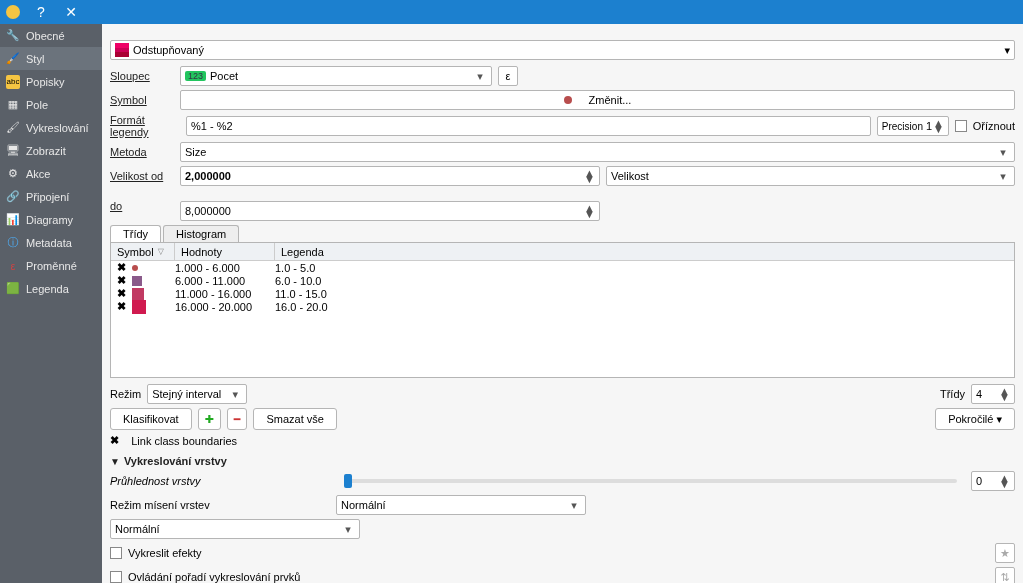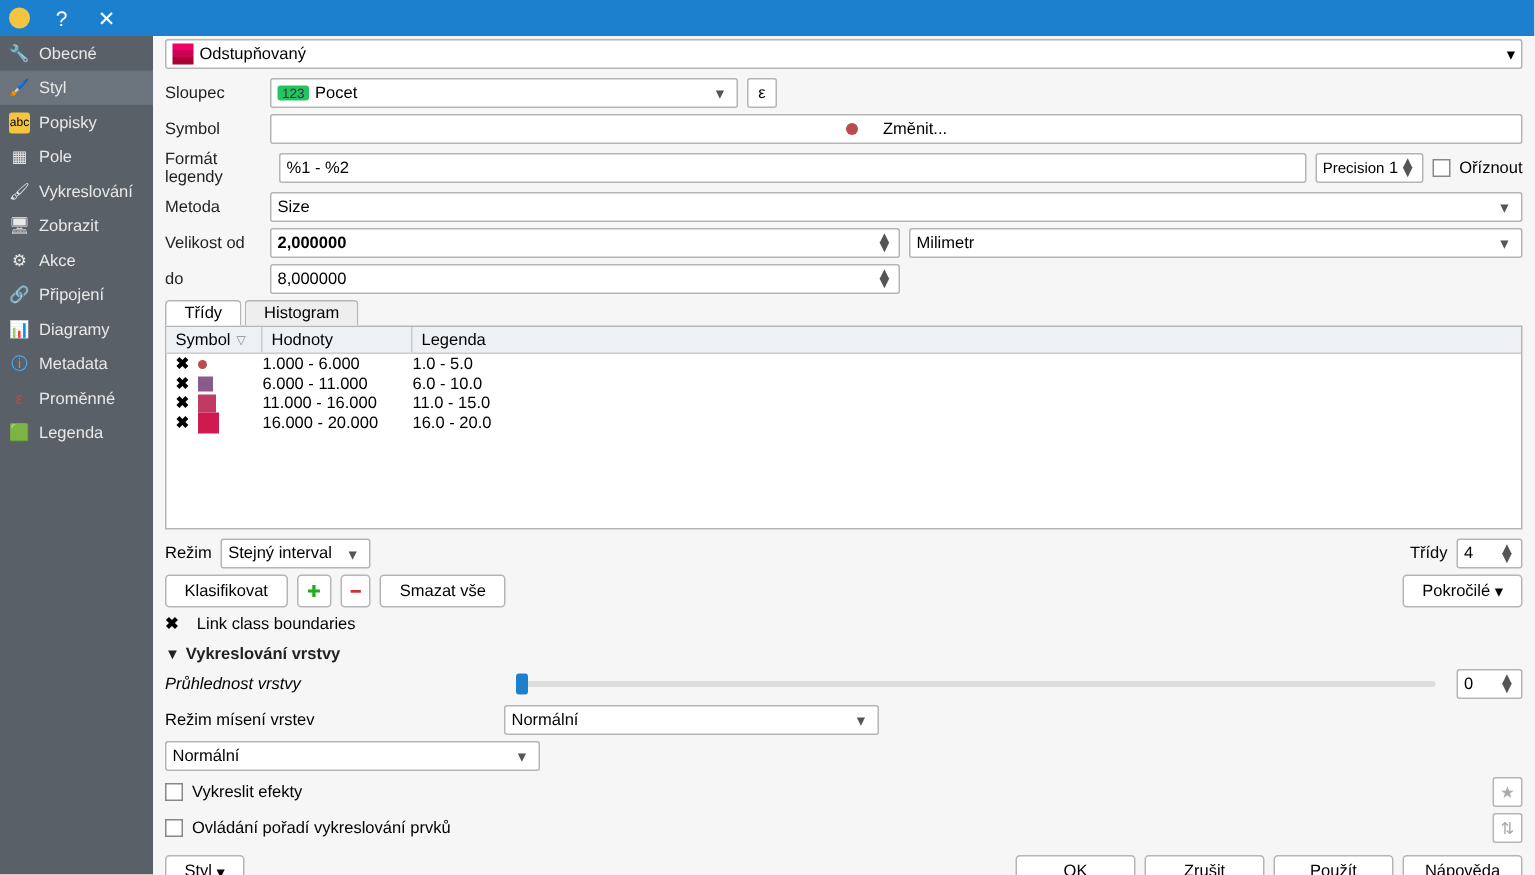--- a/index.html
+++ b/index.html
@@ -10,24 +10,24 @@
 .titlebar .title { flex: 1; font-size: 12px; }
 .titlebar .tb-btn { width: 30px; text-align: center; font-size: 14px; cursor: pointer; }
 
 .body { display: flex; height: 559px; }
 
 .sidebar { width: 102px; background: #5a6068; color: #e8e8e8; }
 .sidebar .item { display: flex; align-items: center; gap: 6px; padding: 4px 6px; cursor: pointer; height:23px;}
 .sidebar .item .ico { width: 14px; height: 14px; display: inline-flex; align-items:center; justify-content:center; }
 .sidebar .item.active { background: #6b737c; }
 
-.main { flex: 1; background: #f6f6f6; padding: 2px 8px 8px 8px; overflow: auto; }
+.main { flex: 1; background: #f6f6f6; padding: 16px 8px 8px 8px; overflow: auto; }
 
 .row { display: flex; align-items: center; margin-bottom: 4px; gap: 6px; }
-.lbl { width: 64px; color: #222; }
+.lbl { width: 64px; color: #222; text-decoration: underline; }
 .lbl-wide { width: 70px; }
 
 .dropdown-top { display:flex; align-items:center; background:#fff; border:1px solid #b5b5b5; border-radius:2px; height:20px; padding:0 4px; margin-bottom:6px;}
 .dropdown-top .dd-ico{ width:14px;height:14px; margin-right:4px; background:linear-gradient(180deg,#e06 0 33%,#e06 33%,#c05 33% 66%,#a03 66%); }
 .dropdown-top .dd-arrow{ margin-left:auto; }
 
 .combo { flex: 1; display: flex; align-items:center; background:#fff; border:1px solid #b5b5b5; border-radius:2px; height:20px; padding:0 4px; }
 .combo .c-arrow { margin-left:auto; width:14px; text-align:center; color:#555;}
 .combo .pre { font-size:9px; background:#22c55e; border-radius:2px; padding:0 3px; margin-right:4px; color:#334;}
 
@@ -185,28 +185,28 @@
     <div class="row">
       <span class="lbl">Velikost od</span>
       <div class="spin" style="flex:0 0 420px;font-weight:bold;">
         <span>2,000000</span>
         <span class="sp-arrows">
             <span>▲</span>
             <span>▼</span>
           </span>
       </div>
       <div class="combo">
-        <span>Milimetr</span>
+        <span>Velikost</span>
         <span class="c-arrow">▾</span>
       </div>
     </div>
 
     <div class="row">
       <span class="lbl">do</span>
-      <div class="spin" style="flex:0 0 420px;">
+      <div class="spin" style="flex:0 0 420px;margin-top:11px;">
         <span>8,000000</span>
         <span class="sp-arrows">
             <span>▲</span>
             <span>▼</span>
           </span>
       </div>
     </div>
 
     <div class="tabs">
       <div class="tab active"><span>Třídy</span></div>

